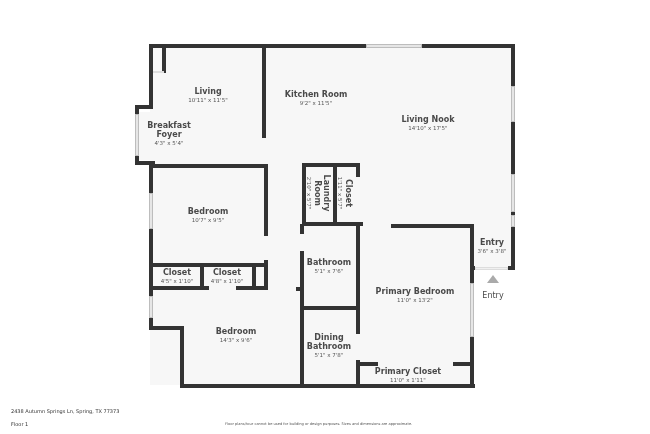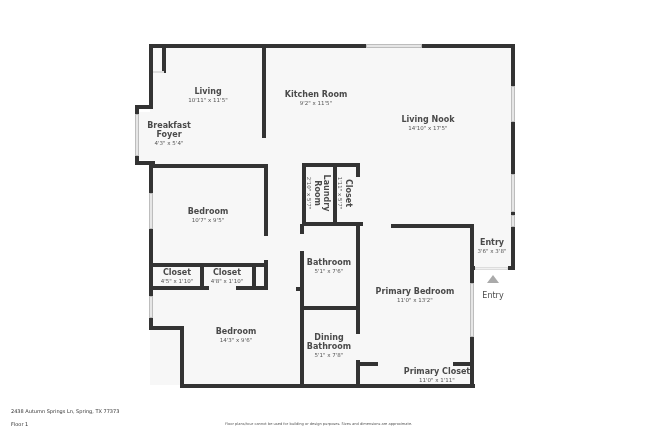--- a/index.html
+++ b/index.html
@@ -135,21 +135,21 @@
 </div>
 <div class="room" style="left:236px;top:335px;">
   <div class="name">Bedroom</div>
   <div class="dim">14'3" x 9'6"</div>
 </div>
 <div class="room" style="left:329px;top:346px;">
   <div class="name">Dining</div>
   <div class="name">Bathroom</div>
   <div class="dim">5'1" x 7'8"</div>
 </div>
-<div class="room" style="left:437px;top:375px;">
+<div class="room" style="left:408px;top:375px;">
   <div class="name">Primary Closet</div>
   <div class="dim">11'0" x 1'11"</div>
 </div>
 
 <div class="entry-arrow"></div>
 <div class="entry-label">Entry</div>
 
 <div class="footer-addr">2438 Autumn Springs Ln, Spring, TX 77373</div>
 <div class="footer-floor">Floor 1</div>
 <div class="footer-note">Floor plans/tour cannot be used for building or design purposes. Sizes and dimensions are approximate.</div>

